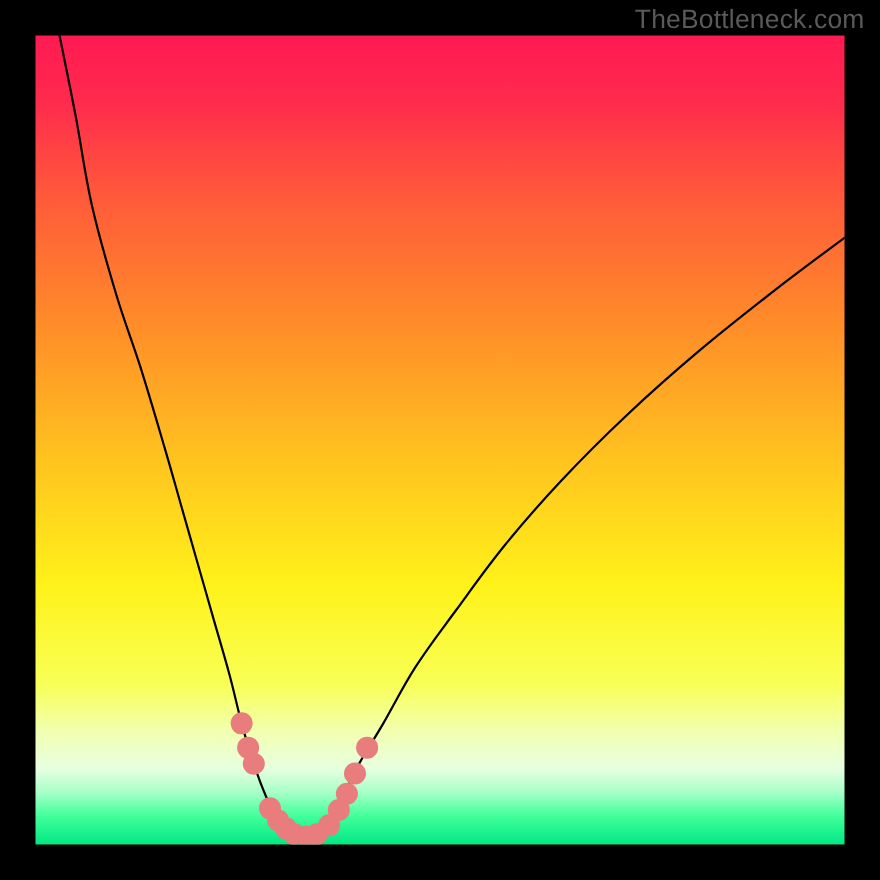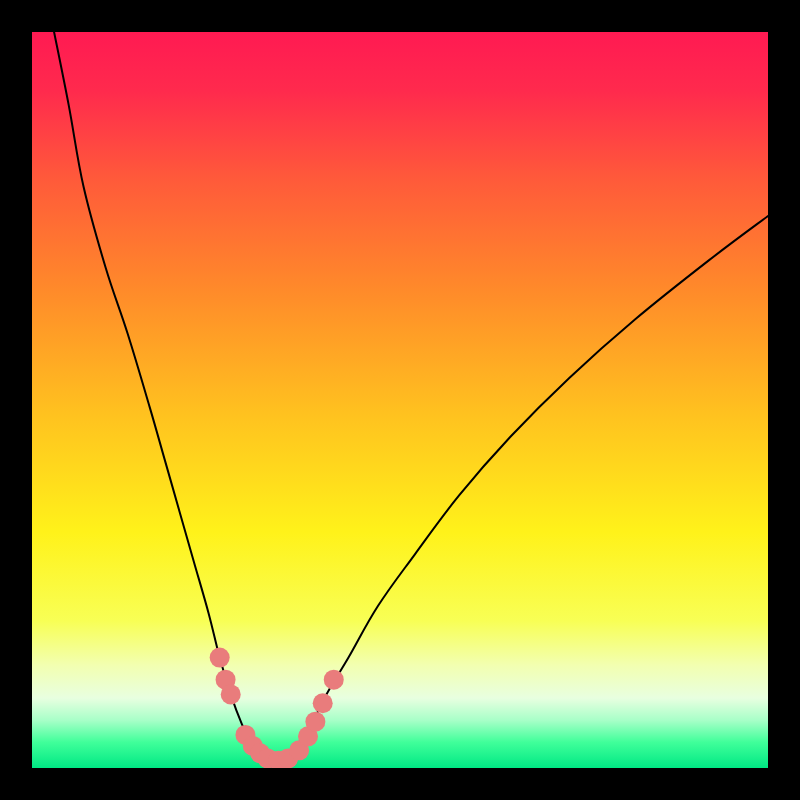--- a/index.html
+++ b/index.html
@@ -34,20 +34,21 @@
     height: 736px;
     overflow: hidden;
   }
   svg { display: block; }
 </style>
 </head>
 <body>
 
 <div class="frame">
 
+  <div class="watermark">TheBottleneck.com</div>
 
   <div class="plot-area">
     <svg id="chart-svg" width="736" height="736" viewBox="0 0 736 736" preserveAspectRatio="none">
       <defs>
         <linearGradient id="bg-grad" x1="0" y1="0" x2="0" y2="1">
             <stop offset="0%" stop-color="#ff1a52"></stop>
             <stop offset="8%" stop-color="#ff2a4d"></stop>
             <stop offset="20%" stop-color="#ff5a3a"></stop>
             <stop offset="35%" stop-color="#ff8a2a"></stop>
             <stop offset="52%" stop-color="#ffc21f"></stop>

